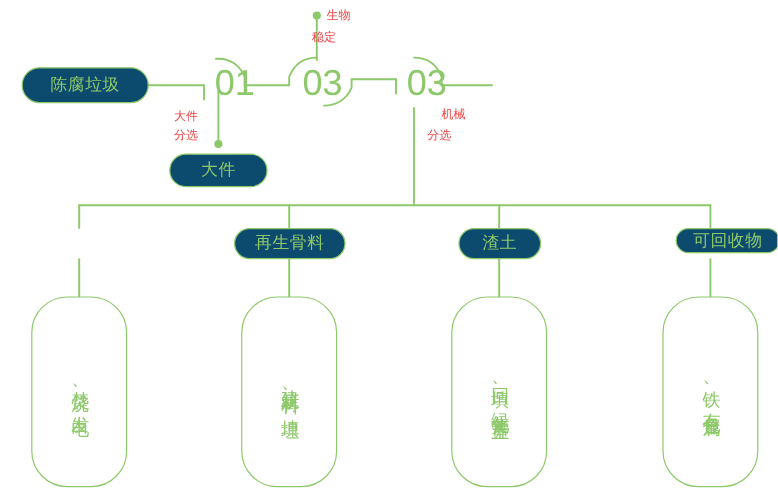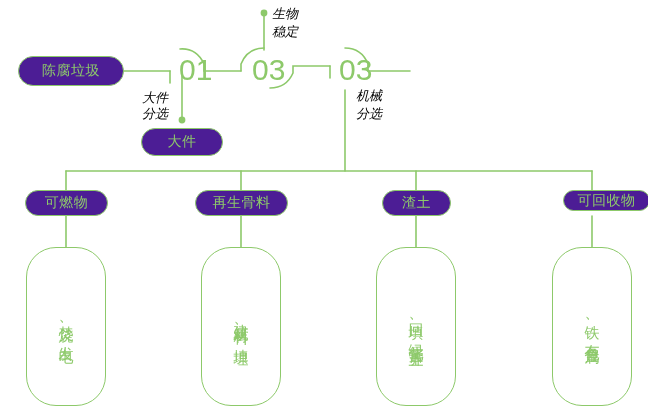--- a/index.html
+++ b/index.html
@@ -30,41 +30,40 @@
     letter-spacing:0px;
     font-weight:400;
     white-space:nowrap;
     user-select:none;
     margin-left:12px;
   }
 
   
   .anno{
     position:absolute;
-    color:#000000;
-    font-size:13px;
+    color:#ef4444;
+    font-size:10px;
     line-height:16px;
     white-space:nowrap;
     font-weight:400;
-    font-style:italic;
   }
   .anno.center{text-align:center;}
 
   
   .pill{
     position:absolute;
     box-sizing:border-box;
     border:1.5px solid #8DC96A;
     border-radius:999px;
     color:#8DC96A;
     font-size:14px;
     display:flex;
     align-items:center;
     justify-content:center;
-    background:#4c1d95;
+    background:#0c4a6e;
     white-space:nowrap;
     letter-spacing:0.5px;
   }
 
   
   .vbox{
     position:absolute;
     box-sizing:border-box;
     border:1.5px solid #8DC96A;
     border-radius:30px;
@@ -131,28 +130,27 @@
   <div class="pill" style="left:18px;top:56px;width:106px;height:30px;">陈腐垃圾</div>
 
   <div class="stage-num" style="left:167px;top:55px;">01</div>
   <div class="stage-num" style="left:240px;top:55px;">03</div>
   <div class="stage-num" style="left:327px;top:55px;">03</div>
 
   <div class="anno center" style="left:131px;top:90px;width:48px;">大件</div>
   <div class="anno center" style="left:131px;top:106px;width:48px;">分选</div>
 
   <div class="anno" style="left:272px;top:6px;">生物</div>
-  <div class="anno" style="left:272px;top:24px;">稳定</div>
+  <div class="anno" style="left:260px;top:24px;">稳定</div>
 
-  <div class="anno" style="left:356px;top:88px;">机械</div>
+  <div class="anno" style="left:368px;top:88px;">机械</div>
   <div class="anno" style="left:356px;top:106px;">分选</div>
 
   <div class="pill" style="left:141px;top:128px;width:82px;height:28px;">大件</div>
 
-  <div class="pill" style="left:25px;top:190px;width:83px;height:26px;">可燃物</div>
   <div class="pill" style="left:382px;top:190px;width:69px;height:26px;">渣土</div>
   <div class="pill" style="left:195px;top:190px;width:93px;height:26px;">再生骨料</div>
   <div class="pill" style="left:563px;top:190px;width:87px;height:21px;">可回收物</div>
 
   <div class="vbox" style="left:26px;top:247px;width:80px;height:159px;">
     <span class="vtext">焚烧、发电</span>
   </div>
 
   <div class="vbox" style="left:201px;top:247px;width:80px;height:159px;">
     <span class="vtext">建筑材料、填埋</span>

